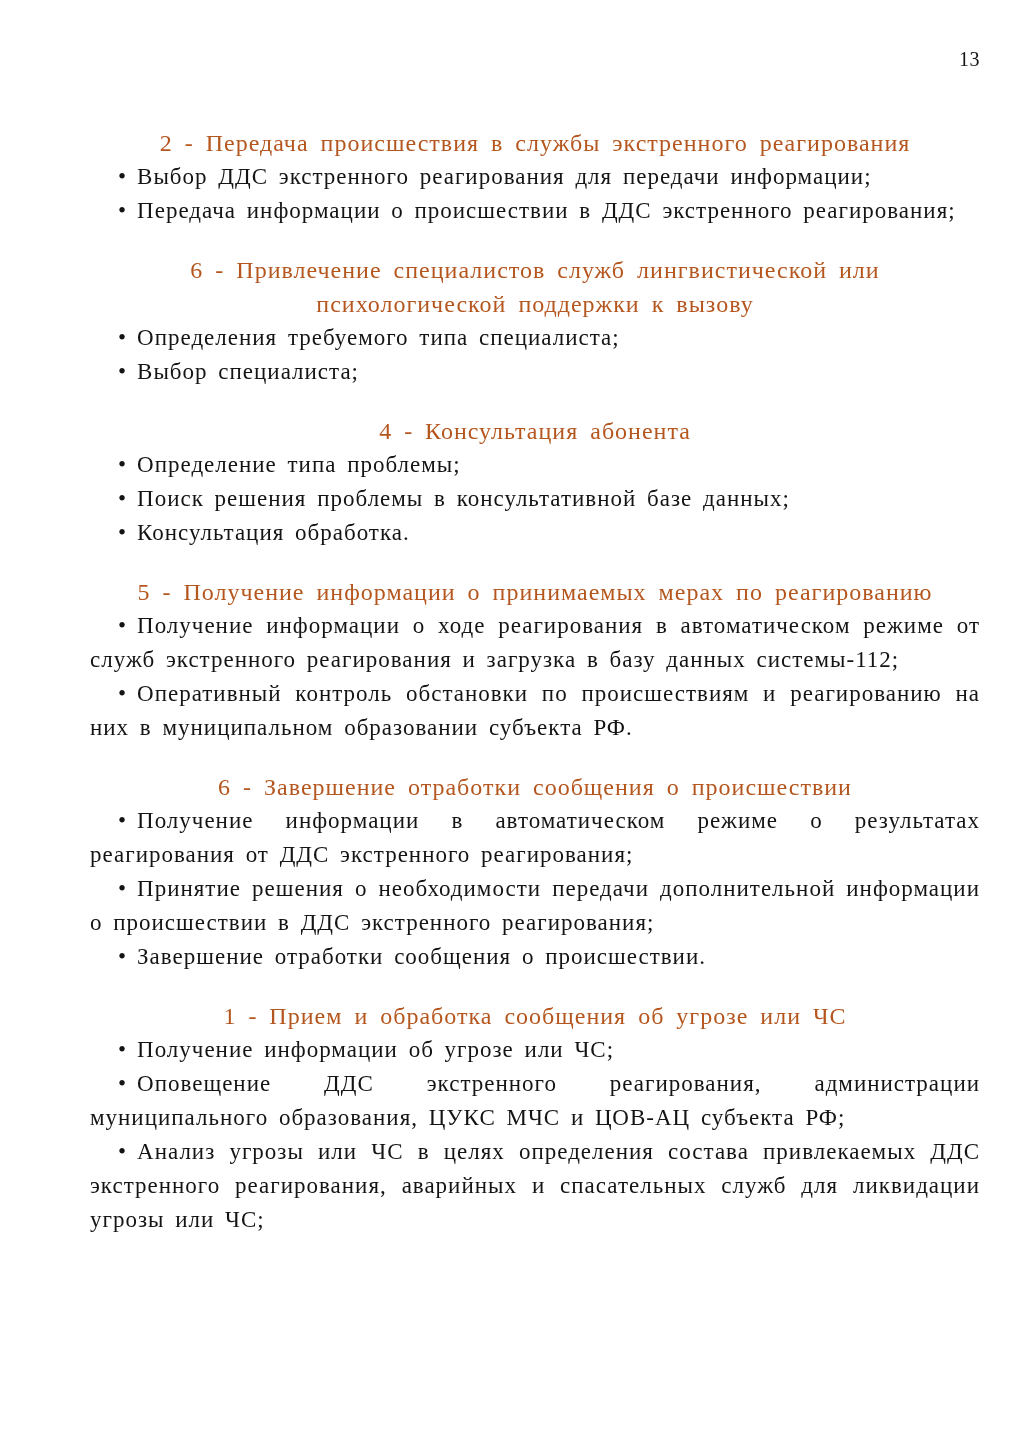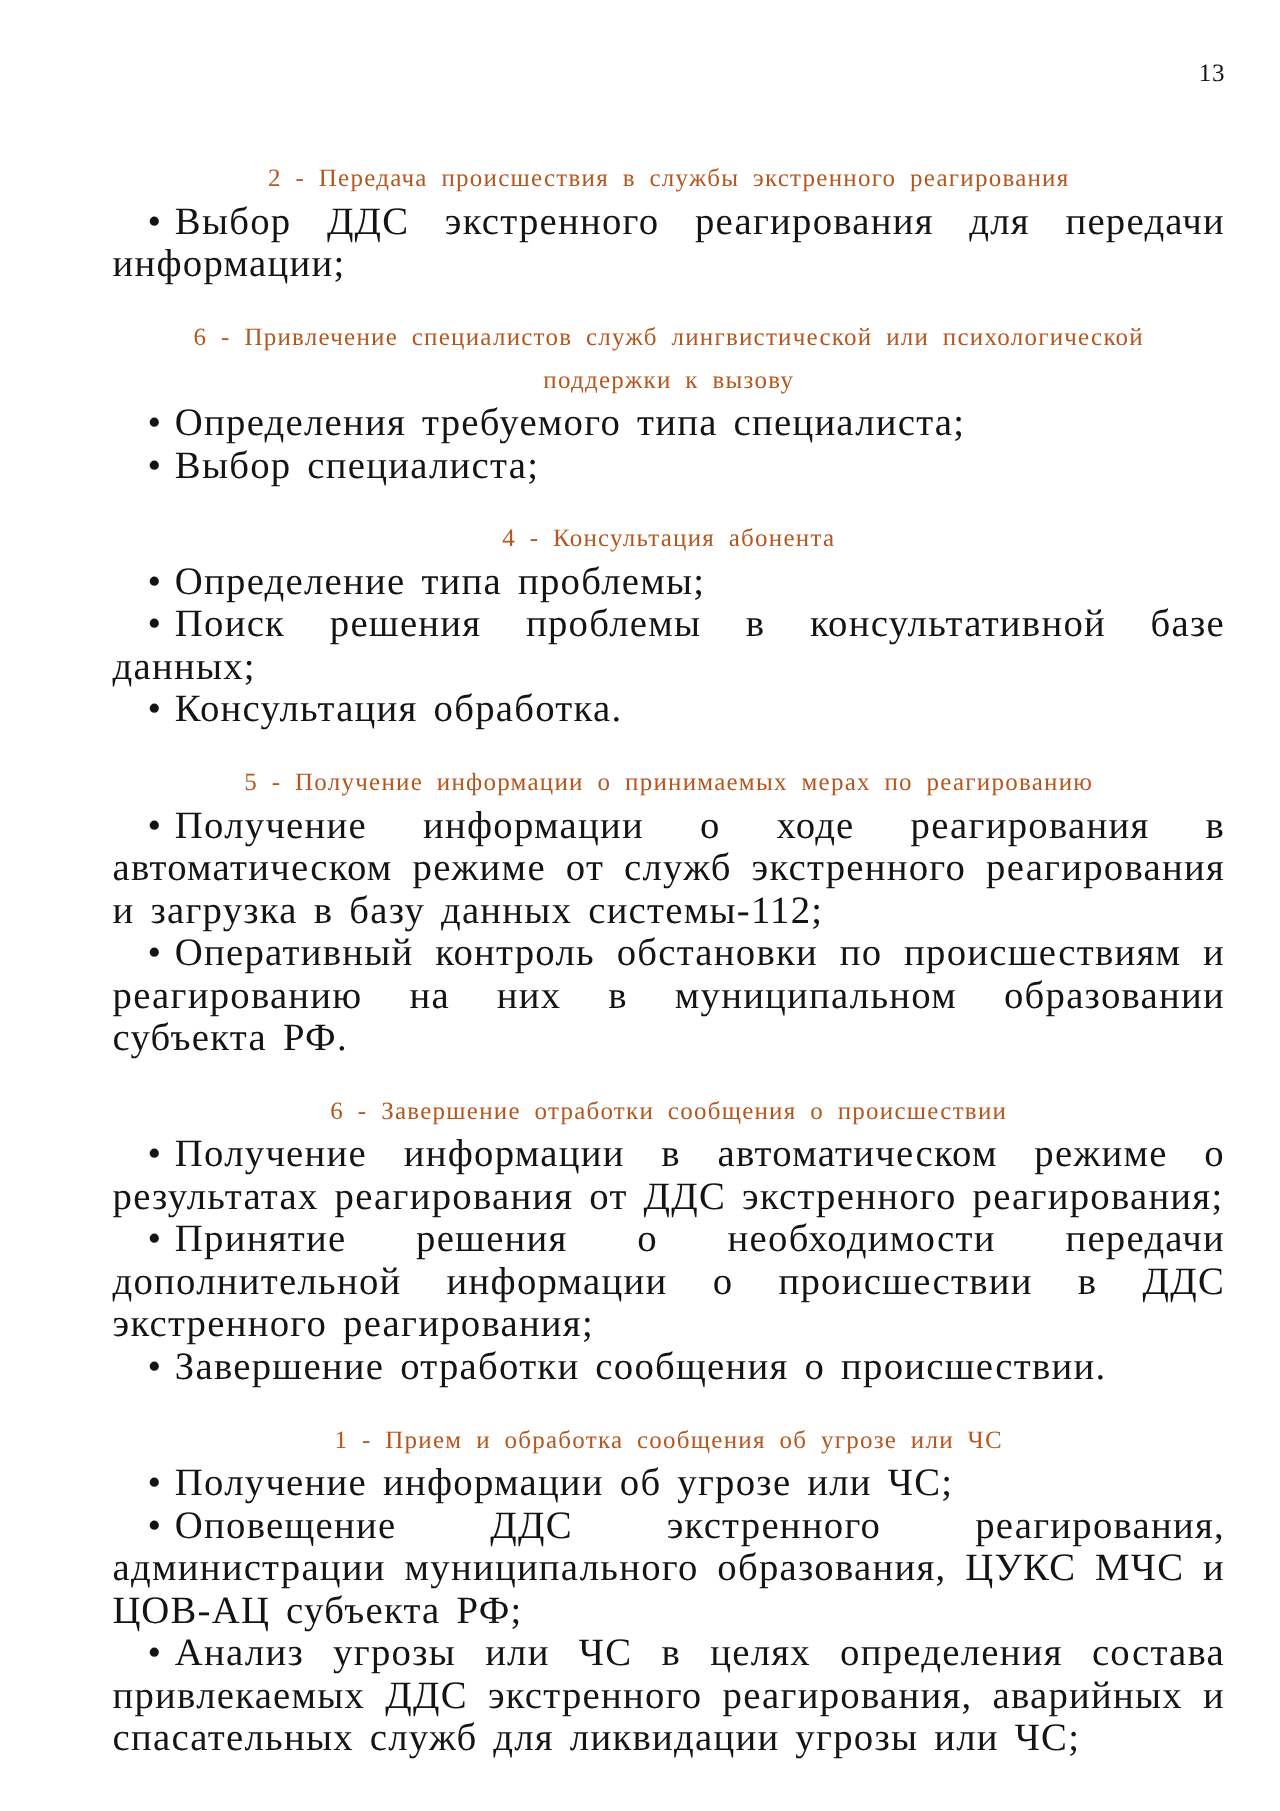--- a/index.html
+++ b/index.html
@@ -26,57 +26,58 @@
   }
   .page-number {
     text-align: right;
     font-size: 20px;
     line-height: 26px;
     letter-spacing: 0.5px;
   }
   .doc-section { margin: 0; }
   .heading {
     color: var(--heading-accent);
-    font-size: 20px;
+    font-size: 24px;
     line-height: 34px;
     font-weight: normal;
     text-align: center;
     margin: 25px 0 0 0;
     letter-spacing: 1px;
     word-spacing: 5px;
   }
   .doc-section-first .heading { margin-top: 54px; }
   .heading-narrow {
     max-width: 800px;
     margin-left: auto;
     margin-right: auto;
   }
   .bullet {
     margin: 0;
-    font-size: 31px;
+    font-size: 23px;
     line-height: 34px;
     text-align: justify;
     text-indent: 28px;
     letter-spacing: 1px;
     word-spacing: 4px;
   }
   .bullet .b {
     margin-right: 10px;
   }
 </style>
 </head>
 <body>
 
 <div class="page">
 
   <div class="page-number">13</div>
 
   <section class="doc-section doc-section-first">
     <h2 class="heading">2 - Передача происшествия в службы экстренного реагирования</h2>
     <p class="bullet"><span class="b">•</span><span>Выбор ДДС экстренного реагирования для передачи информации;</span></p>
+    <p class="bullet"><span class="b">•</span><span>Передача информации о происшествии в ДДС экстренного реагирования;</span></p>
   </section>
 
   <section class="doc-section">
     <h2 class="heading heading-narrow">6 - Привлечение специалистов служб лингвистической или психологической поддержки к вызову</h2>
     <p class="bullet"><span class="b">•</span><span>Определения требуемого типа специалиста;</span></p>
     <p class="bullet"><span class="b">•</span><span>Выбор специалиста;</span></p>
   </section>
 
   <section class="doc-section">
     <h2 class="heading">4 - Консультация абонента</h2>

